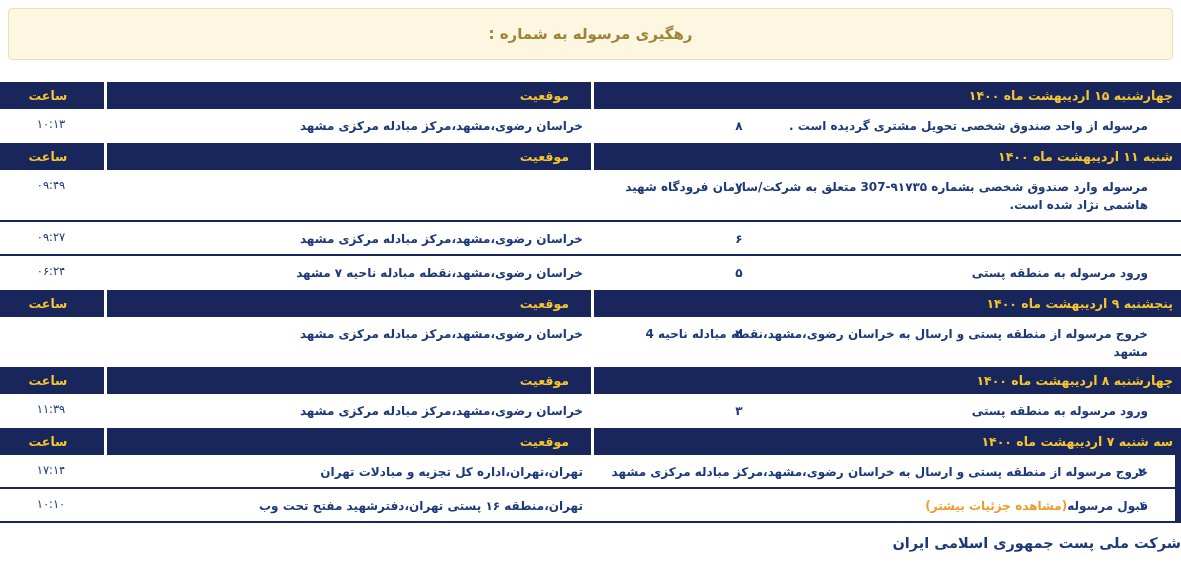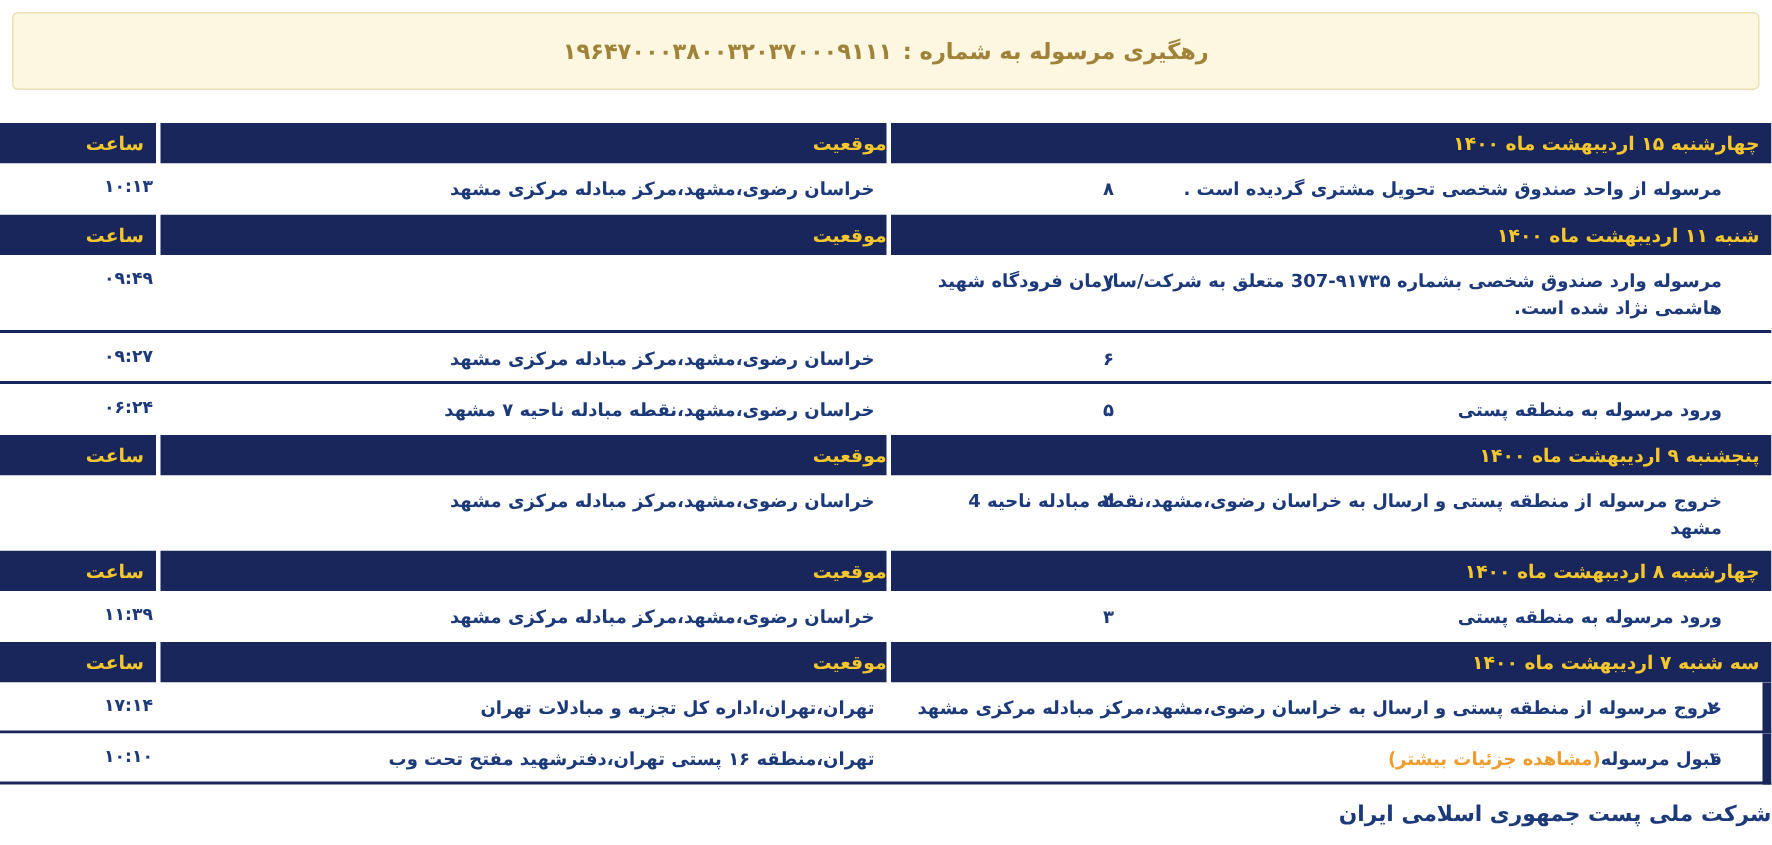--- a/index.html
+++ b/index.html
@@ -48,22 +48,22 @@
   .head-row .cell{
     background:var(--navy);
     color:var(--gold);
     font-size:12.5px;font-weight:bold;
     line-height:27px;
     text-align:right;
     white-space:nowrap;
     overflow:hidden;
   }
   .cell.date{padding-right:8px;}
-  .cell.loc{}
-  .cell.time{padding-right:8px;}
+  .cell.loc{padding-right:22px;}
+  .cell.time{padding-right:8px;text-align:center;}
   .t-row{
     position:relative;
     background:#ffffff;
     border-bottom:2px solid var(--navy);
     min-height:34px;
   }
   .section .t-row:last-child{border-bottom:none;}
   .section:last-child .t-row:last-child{border-bottom:2px solid var(--navy);}
   
   .section:last-child .t-row::after{
@@ -92,39 +92,38 @@
   .more-link{color:var(--link-orange);cursor:pointer;}
   .c-loc{
     text-align:right;
     padding:8px 8px 6px 0;
     font-size:12px;font-weight:bold;
     line-height:18px;
     white-space:nowrap;
     color:var(--text-navy);
   }
   .c-time{
-    text-align:right;
+    text-align:center;
     padding:8px 2px 6px 0;
-    font-size:11.5px;font-weight:bold;
+    font-size:11.5px;font-weight:normal;
     color:var(--text-navy);
     white-space:nowrap;
   }
   
   .footer{
     margin-top:12px;
     font-size:14.5px;font-weight:bold;
     color:var(--text-navy);
   }
 </style>
 </head>
 <body>
 
 <div class="banner">
   <span>رهگیری مرسوله به شماره :</span>
-  <span>۱۹۶۴۷۰۰۰۳۸۰۰۳۲۰۳۷۰۰۰۹۱۱۱</span>
 </div>
 
 <div class="track-table" id="track-table">
     <div class="section">
       <div class="head-row">
         <div class="cell date">چهارشنبه ۱۵ اردیبهشت ماه ۱۴۰۰</div>
         <div class="cell loc">موقعیت</div>
         <div class="cell time">ساعت</div>
       </div>
       <div class="t-row">

